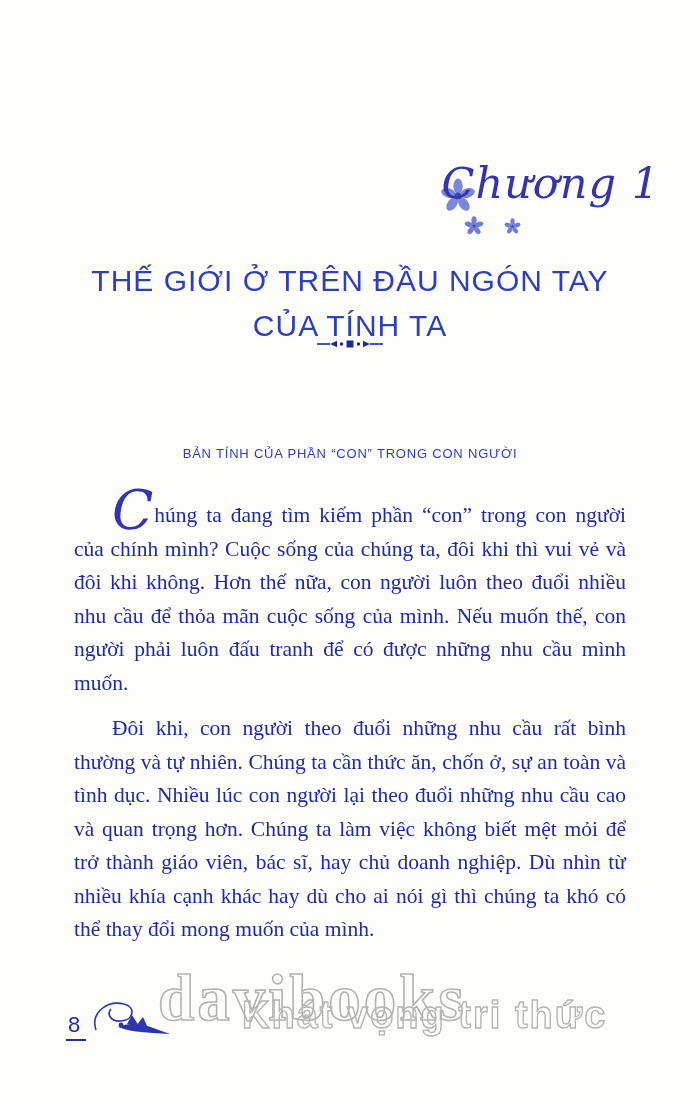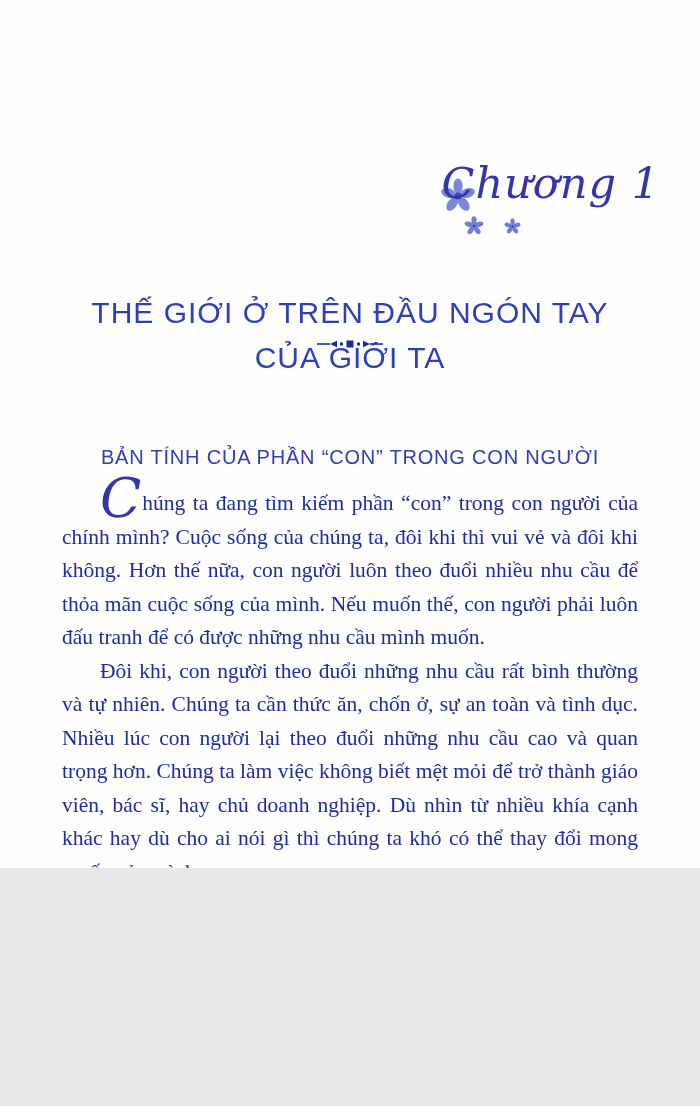--- a/index.html
+++ b/index.html
@@ -1,18 +1,18 @@
 <!DOCTYPE html>
 <html style="--page-bg: #fdfdfb; --heading-blue: #2f3fb5; --body-blue: #202c9e; --script-blue: #3434ac; --flower-blue: #6d7bd8; --ornament-blue: #1b2a9b; --watermark-gray: #b3b3b3;"><head>
 <meta charset="utf-8">
 <style>
   html,body{margin:0;padding:0;background:#e8e8e8;}
   #page{
     position:relative;
-    width:700px;height:868px;
+    width:700px;height:1106px;
     margin:0 auto;
     background:var(--page-bg,#fdfdfb);
     overflow:hidden;
     font-family:"Liberation Serif",serif;
   }
 
   
   .chapter-block{
     position:absolute;
     top:158px;right:38px;
@@ -37,57 +37,56 @@
   .title-block{
     position:absolute;
     top:258px;left:0;right:0;
     text-align:center;
     font-family:"Liberation Sans",sans-serif;
     font-weight:400;
     font-size:30px;
     line-height:45px;
     letter-spacing:1px;
     color:var(--heading-blue,#2f3fb5);
-    margin-top:32px;
   }
 
   
   .divider{
     position:absolute;
     top:339px;left:0;right:0;
     text-align:center;
   }
   .divider svg{display:inline-block;vertical-align:top;}
 
   
   .section-heading{
     position:absolute;
     top:446px;left:0;right:0;
     text-align:center;
     font-family:"Liberation Sans",sans-serif;
     font-weight:400;
-    font-size:20px;
+    font-size:13px;
     letter-spacing:0.8px;
     color:var(--heading-blue,#2f3fb5);
   }
 
   
   .body-text{
     position:absolute;
     top:487px;left:62px;
     width:576px;
     z-index:2;
     font-family:"Liberation Serif",serif;
     font-size:21.5px;
     line-height:33.5px;
     color:var(--body-blue,#1f2b9e);
     text-align:justify;
   }
   .body-text p{
-    margin:0;
+    margin:12px;
     text-indent:38px;
   }
   .dropcap{
     font-family:"DejaVu Serif",serif;
     font-style:italic;
     font-size:54px;
     line-height:0;
     position:relative;
     top:7px;
     margin-right:1px;
@@ -179,21 +178,21 @@
           <ellipse cx="10" cy="4.5" rx="2.6" ry="4.2" transform="rotate(288 10 10)"></ellipse>
         </g>
         <circle cx="10" cy="10" r="1.8" fill="#3b49b8"></circle>
       </svg>
     </span>
     <span class="chapter-script">Chương 1</span>
   </div>
 
   <div class="title-block">
     <div>THẾ GIỚI Ở TRÊN ĐẦU NGÓN TAY</div>
-    <div>CỦA GIỚI TA</div>
+    <div>CỦA TÍNH TA</div>
   </div>
 
   <div class="divider">
     <svg width="66" height="10" viewBox="0 0 66 10">
       <g fill="#1b2a9b" stroke="#1b2a9b">
         <line x1="0" y1="5" x2="13" y2="5" stroke-width="1.6"></line>
         <path d="M13,5 L20,1.8 L20,8.2 Z" stroke="none"></path>
         <circle cx="24.5" cy="5" r="1.7" stroke="none"></circle>
         <rect x="29.5" y="1.5" width="7" height="7" stroke="none"></rect>
         <circle cx="41.5" cy="5" r="1.7" stroke="none"></circle>

